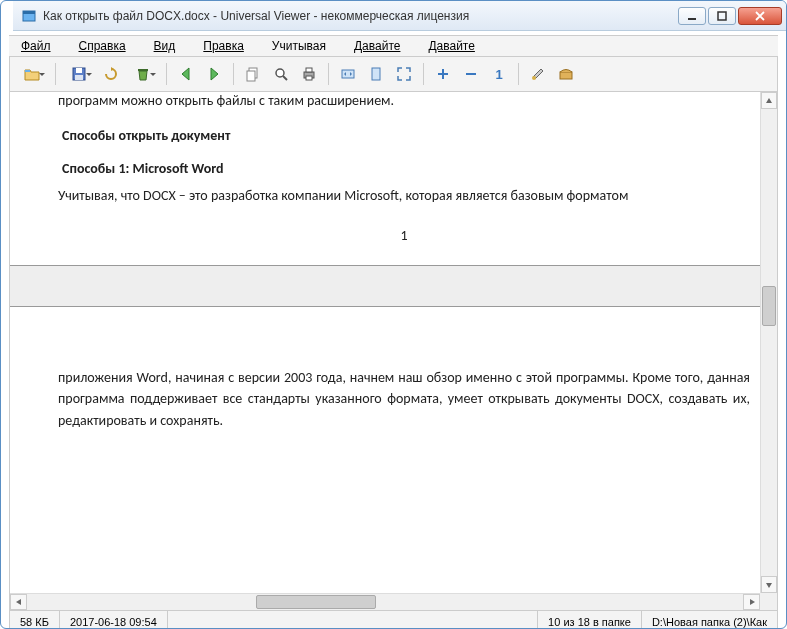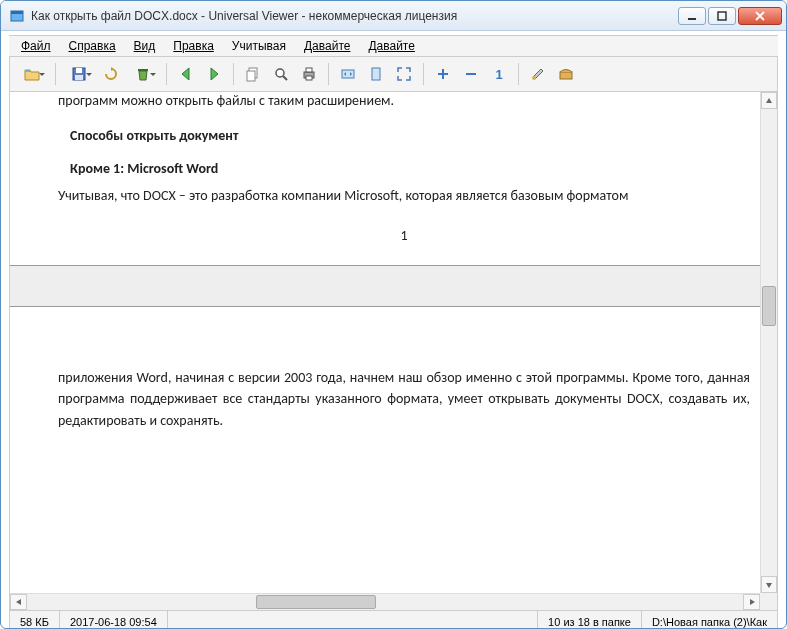--- a/index.html
+++ b/index.html
@@ -1,36 +1,36 @@
 <!DOCTYPE html>
 <html><head>
 <meta charset="utf-8">
 <style>
   * { box-sizing: border-box; }
   body { margin: 0; font-family: "Segoe UI", Tahoma, sans-serif; font-size: 12px; background: #fff; width: 787px; height: 629px; overflow: hidden; border-radius: 6px; border: 1px solid #5a8fc4; }
-  .titlebar { height: 30px; background: linear-gradient(#f3f7fc, #dfe9f5); display: flex; align-items: center; padding: 0 4px 0 8px; border-bottom: 1px solid #b8ccde; }
+  .titlebar { height: 30px; background: linear-gradient(#f3f7fc, #dfe9f5); display: flex; align-items: center; padding: 0 4px 0 8px; border-bottom: 1px solid #b8ccde; margin-left: 12px; }
   .titlebar .app-icon { width: 16px; height: 16px; margin-right: 6px; }
   .titlebar .title { flex: 1; color: #333; font-size: 12px; white-space: nowrap; overflow: hidden; }
   .winbtns { display: flex; gap: 2px; }
   .winbtn { width: 28px; height: 18px; border: 1px solid #8aa9c7; border-radius: 3px; display: flex; align-items: center; justify-content: center; background: linear-gradient(#fdfefe,#e6eef7); cursor: pointer; }
   .winbtn.close { width: 44px; background: linear-gradient(#f6a191,#d9553b); border-color: #a63c27; }
   .winbtn svg { width: 10px; height: 10px; }
-  .menubar { height: 22px; background: #f4f4f4; border: 1px solid #ccc; border-left:none; border-right:none; display: flex; align-items: center; padding: 0 4px; gap: 2px; margin: 4px 8px 0 8px; }
+  .menubar { height: 22px; background: #f4f4f4; border: 1px solid #ccc; border-left:none; border-right:none; display: flex; align-items: center; padding: 0 4px; gap: 12px; margin: 4px 8px 0 8px; }
   .menuitem { padding: 2px 8px; cursor: pointer; }
   .menuitem u { text-decoration: underline; }
   .toolbar { height: 34px; background: #f4f4f4; display: flex; align-items: center; padding: 0 6px; gap: 4px; margin: 0 8px; border-left:1px solid #ccc; border-right:1px solid #ccc; }
   .tbtn { width: 24px; height: 24px; display:flex; align-items:center; justify-content:center; border-radius:3px; cursor:pointer; position:relative; }
   .tbtn.drop { width:32px; }
   .tbtn.drop::after { content:""; position:absolute; right:3px; top:11px; border:3px solid transparent; border-top-color:#555; }
   .sep { width:1px; height:22px; background:#ccc; margin:0 3px; }
   .content-wrap { position: relative; margin: 0 8px 0 8px; border:1px solid #ccc; height: 520px; background:#fff; display:flex; flex-direction:column; }
   .viewport { flex:1; overflow:hidden; position:relative; }
   .page { position:absolute; left:0; top:-28px; width: 752px; background:#fff; padding: 0 12px 0 48px; font-family: Calibri, Arial, sans-serif; font-size: 14px; color:#222; }
   .page p { margin: 4px 0; line-height: 1.55; text-align: justify; }
-  .page h2 { font-size: 14px; font-weight: bold; margin: 16px 0 8px 12px; }
+  .page h2 { font-size: 14px; font-weight: bold; margin: 16px 0 8px 4px; }
   .page .pgnum { text-align:center; margin: 18px 0; }
   .page-gap { height:42px; background:#eee; border-top:1px solid #999; border-bottom:1px solid #999; margin: 10px -48px 60px -48px; }
   .vscroll { position:absolute; right:0; top:0; bottom:17px; width:17px; background:#f0f0f0; border-left:1px solid #ddd; }
   .vscroll .btn { height:17px; background:#f7f7f7; border:1px solid #ccc; display:flex;align-items:center;justify-content:center; cursor:pointer;}
   .vscroll .track { position:absolute; top:17px; bottom:17px; left:0; right:0; }
   .vscroll .thumb { position:absolute; left:1px; right:1px; top:38%; height:40px; background:#cfcfcf; border:1px solid #aaa; border-radius:2px; cursor:pointer;}
   .hscroll { position:absolute; left:0; right:17px; bottom:0; height:17px; background:#f0f0f0; border-top:1px solid #ddd; display:flex; }
   .hscroll .btn { width:17px; background:#f7f7f7; border:1px solid #ccc; display:flex;align-items:center;justify-content:center; cursor:pointer;}
   .hscroll .track { flex:1; position:relative; }
   .hscroll .thumb { position:absolute; top:1px; bottom:1px; left:32%; width:120px; background:#cfcfcf; border:1px solid #aaa; border-radius:2px; cursor:pointer;}
@@ -182,21 +182,21 @@
         <path d="M2 6 q6 -5 12 0" fill="#e0b15a" stroke="#9a6f20"></path>
       </svg>
     </div>
 </div>
 
 <div class="content-wrap">
   <div class="viewport">
     <div class="page">
       <p>более продвинутую форму предшествующего вордовского формата DOC. Давайте выясним, помощью каких программ можно открыть файлы с таким расширением.</p>
       <h2>Способы открыть документ</h2>
-      <h2>Кроме 1: Microsoft Word</h2>
+      <h2>Способы 1: Microsoft Word</h2>
       <p>Учитывая, что DOCX – это разработка компании Microsoft, которая является базовым форматом</p>
       <p class="pgnum">1</p>
       <div class="page-gap"></div>
       <p>приложения Word, начиная с версии 2003 года, начнем наш обзор именно с этой программы. Кроме того, данная программа поддерживает все стандарты указанного формата, умеет открывать документы DOCX, создавать их, редактировать и сохранять.</p>
     </div>
   </div>
   <div class="vscroll">
     <div class="btn" style="position:absolute;top:0;left:0;right:0;">
         <svg width="8" height="8">
           <path d="M4 1 L7 6 H1 z" fill="#666"></path>

